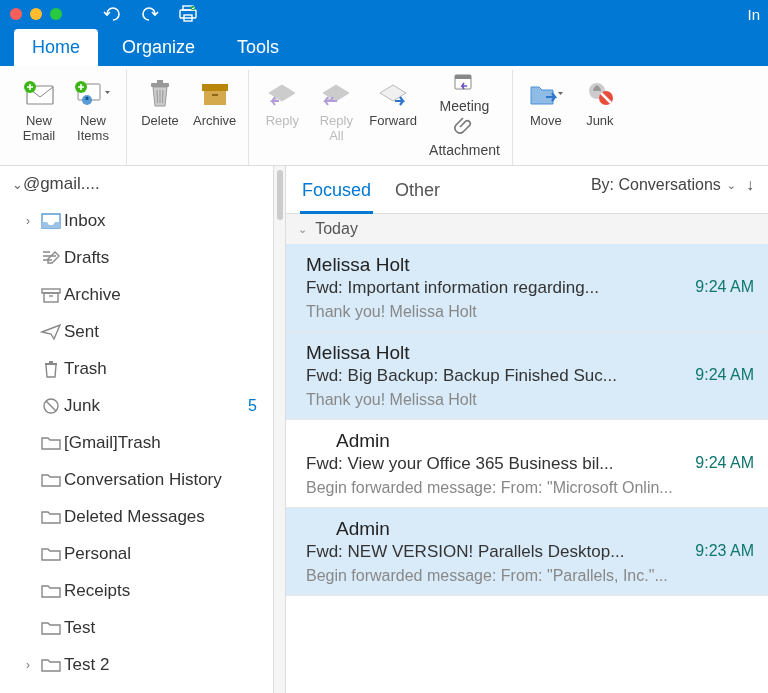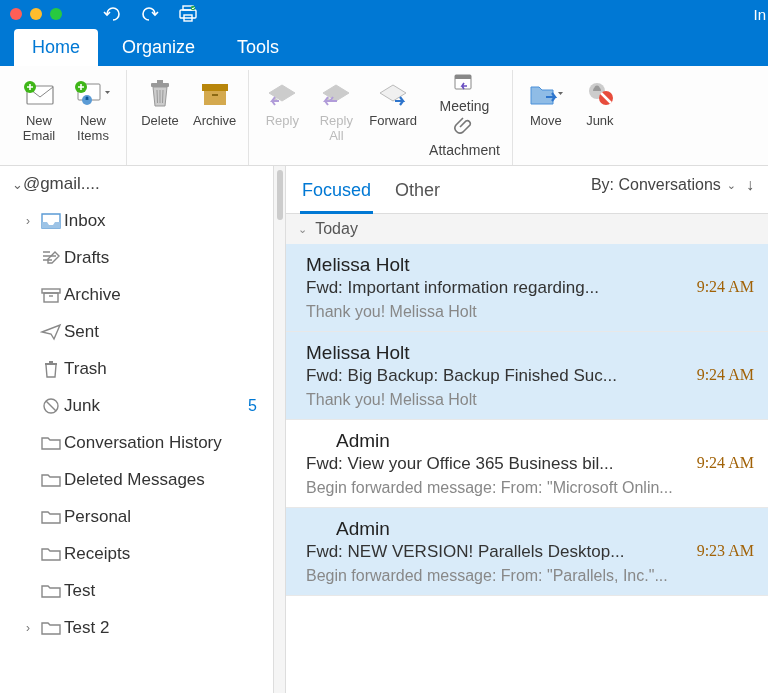--- a/index.html
+++ b/index.html
@@ -7,21 +7,21 @@
 
   
   .titlebar { height: 28px; background: #0078d4; display: flex; align-items: center; padding: 0 10px; position: relative; }
   .traffic { display: flex; gap: 8px; }
   .tl { width: 12px; height: 12px; border-radius: 50%; }
   .tl.red { background: #ff5f57; }
   .tl.yellow { background: #ffbd2e; }
   .tl.green { background: #28c940; }
   .qat { display: flex; gap: 18px; margin-left: 40px; align-items: center; }
   .qat-icon { color: #fff; fill: #fff; display: flex; align-items: center; justify-content: center; }
-  .title-right { position: absolute; right: 2px; color: #fff; font-size: 15px; }
+  .title-right { position: absolute; right: 8px; color: #fff; font-size: 15px; }
 
   
   .tabs { height: 38px; background: #0078d4; display: flex; align-items: flex-end; padding-left: 14px; gap: 6px; }
   .tab { color: #fff; padding: 8px 18px 8px; font-size: 18px; border-radius: 4px 4px 0 0; cursor: pointer; }
   .tab.active { background: #fff; color: #0078d4; font-weight: 500; }
 
   
   .ribbon { height: 100px; background: #fdfdfd; border-bottom: 1px solid #ddd; display: flex; align-items: stretch; padding: 4px 6px 0; }
   .rgrp { display: flex; flex-direction: row; align-items: flex-start; padding: 0 6px; border-right: 1px solid #e3e3e3; }
   .rgrp:last-child { border-right: none; }
@@ -66,21 +66,21 @@
 
   
   .msgs { flex: 1; overflow: hidden; }
   .msg { padding: 10px 14px 10px 20px; border-bottom: 1px solid #e8e8e8; }
   .msg.sel { background: #d9ebf9; }
   .msg.unsel { background: #fff; }
   .msg .from { font-size: 19px; color: #222; margin-bottom: 2px; }
   .msg.indent .from { padding-left: 30px; }
   .msg .line2 { display: flex; align-items: flex-start; gap: 10px; }
   .msg .subj { flex: 1; font-size: 17px; color: #333; white-space: nowrap; overflow: hidden; text-overflow: ellipsis; }
-  .msg .time { font-size: 16px; color: #a16207; white-space: nowrap; font-family: Liberation Serif, serif; }
+  .msg .time { font-size: 16px; color: #0f766e; white-space: nowrap; }
   .msg .preview { font-size: 16px; color: #888; white-space: nowrap; overflow: hidden; text-overflow: ellipsis; margin-top: 5px; }
 
   svg { display: block; }
 </style>
 </head>
 <body>
 
 <div class="titlebar">
   <div class="traffic">
     <div class="tl red"></div>
@@ -310,20 +310,29 @@
         <li class="folder">
           <span class="disclosure"></span>
           <span class="fic">
             <svg width="20" height="18" viewBox="0 0 20 18">
               <circle cx="10" cy="9" r="7" fill="none" stroke="#888" stroke-width="1.4"></circle>
               <path d="M5 4 L15 14" stroke="#888" stroke-width="1.4"></path>
             </svg>
           </span>
           <span class="flabel">Junk</span>
           <span class="fcount">5</span>
+        </li>
+        <li class="folder">
+          <span class="disclosure"></span>
+          <span class="fic">
+            <svg width="22" height="16" viewBox="0 0 22 16">
+              <path d="M2 3 L8 3 L10 5 L20 5 L20 14 L2 14 Z" fill="none" stroke="#888" stroke-width="1.4"></path>
+            </svg>
+          </span>
+          <span class="flabel">[Gmail]Trash</span>
         </li>
         <li class="folder">
           <span class="disclosure"></span>
           <span class="fic">
             <svg width="22" height="16" viewBox="0 0 22 16">
               <path d="M2 3 L8 3 L10 5 L20 5 L20 14 L2 14 Z" fill="none" stroke="#888" stroke-width="1.4"></path>
             </svg>
           </span>
           <span class="flabel">Conversation History</span>
         </li>

